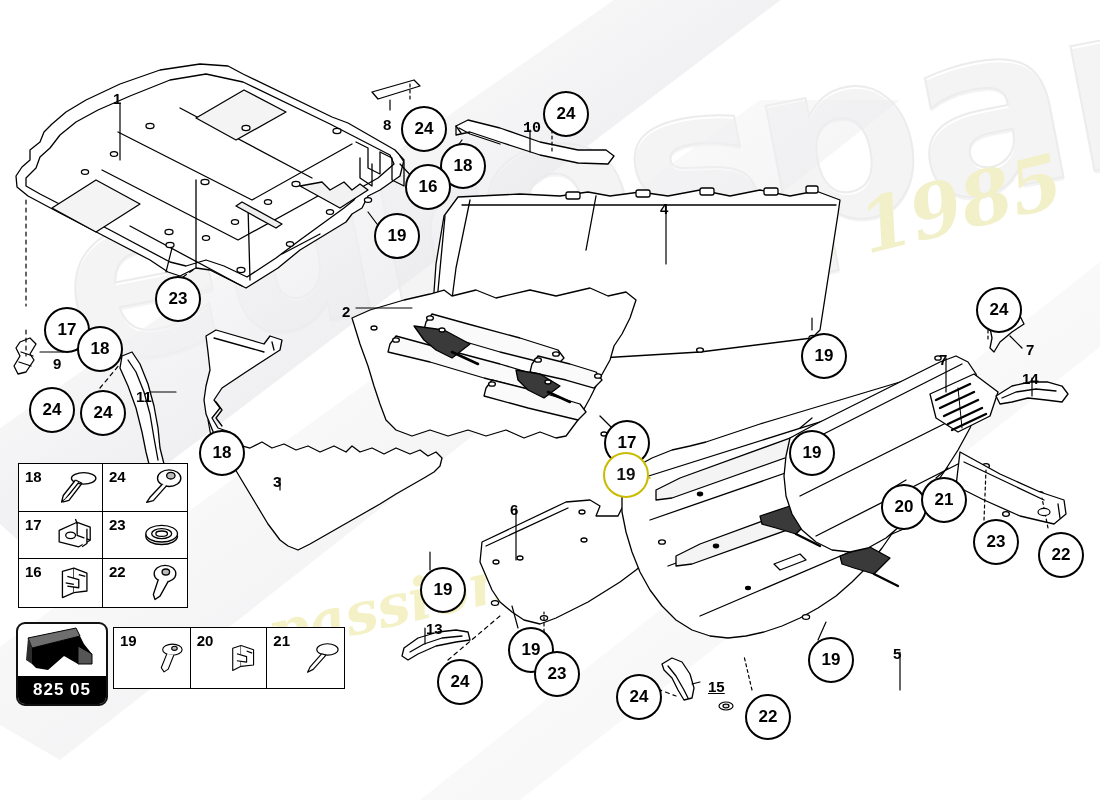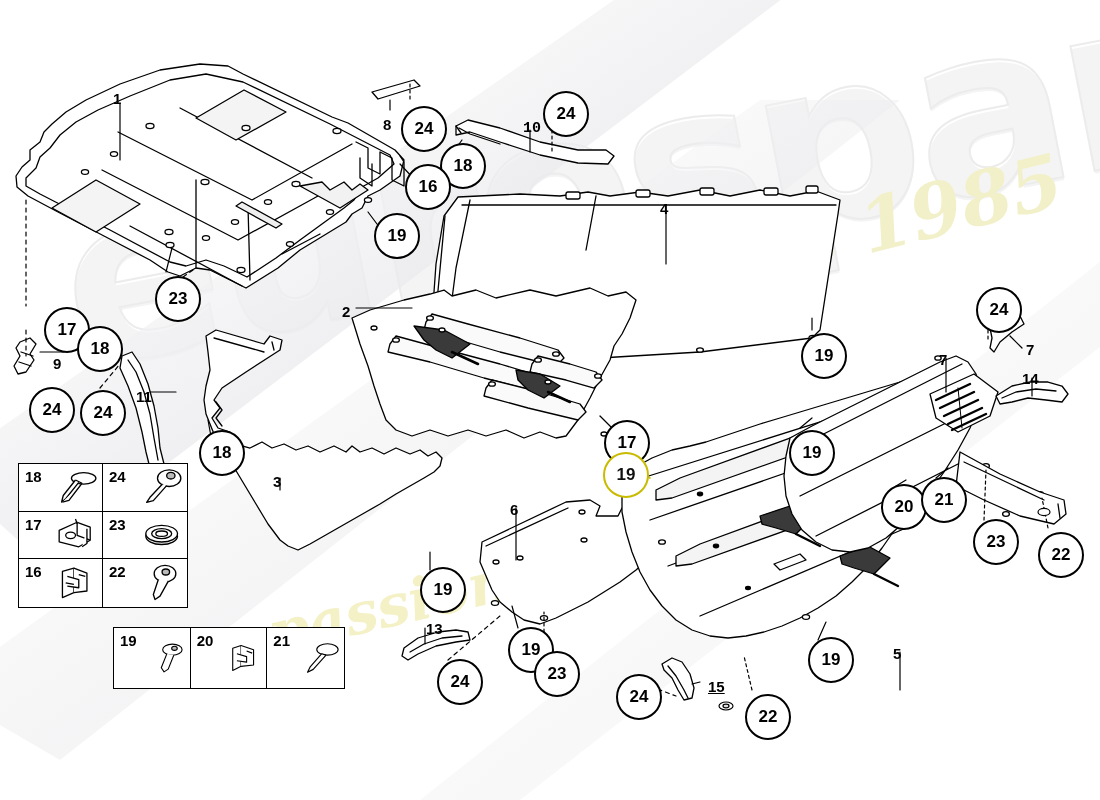--- a/index.html
+++ b/index.html
@@ -593,14 +593,23 @@
             <g fill="#fff" stroke="#000" stroke-width="1.6" stroke-linejoin="round">
           <ellipse cx="40" cy="12" rx="15" ry="8"></ellipse>
           <path d="M32,18 L16,36 L12,44 L20,40 L38,20"></path>
           <path d="M32,18 L38,20"></path>
         </g>
           </svg>
       </span>
     </div>
   </div>
 
+  <div id="badge">
+    <svg id="badge-art" viewBox="0 0 88 54">
+      <polygon points="10,14 58,4 62,12 14,24" fill="#6e6e6e" stroke="#000" stroke-width="1"></polygon>
+      <polygon points="10,14 14,24 14,40 8,36" fill="#2b2b2b"></polygon>
+      <polygon points="14,24 62,12 66,20 74,30 60,40 46,32 30,46 18,44 14,40" fill="#000"></polygon>
+      <polygon points="60,22 74,30 74,40 60,40" fill="#555" stroke="#000" stroke-width="1"></polygon>
+    </svg>
+    <div id="badge-bar">825 05</div>
+  </div>
 
 </div>
 
 </body></html>

